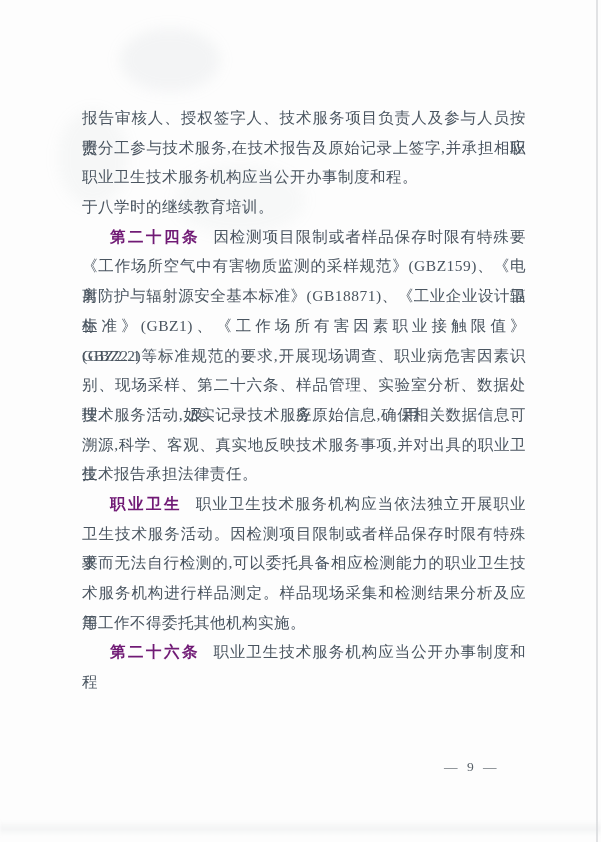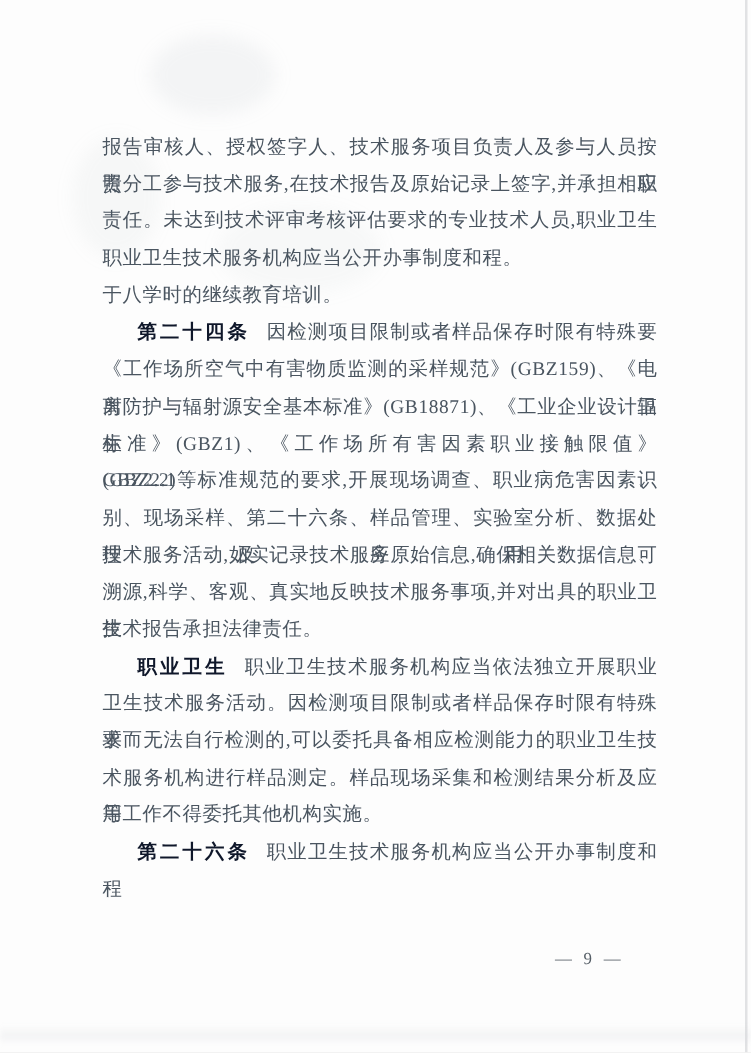--- a/index.html
+++ b/index.html
@@ -35,21 +35,21 @@
   .line.fill {
     text-align-last: justify;
     white-space: normal;
   }
   .line.indent {
     text-indent: 28px;
   }
   .head {
     font-weight: 700;
     letter-spacing: 2px;
-    color: #0f172a;
+    color: #701a75;
   }
   .head-gap {
     display: inline-block;
     width: 13px;
   }
   
   .page-number {
     position: absolute;
     left: 444px;
     top: 758px;
@@ -93,21 +93,20 @@
 
 <div class="page">
 
   <div class="smudge s1"></div>
   <div class="smudge s2"></div>
   <div class="smudge s3"></div>
 
   <div class="document-body">
       <div class="line fill"><span class="line-text">报告审核人、授权签字人、技术服务项目负责人及参与人员按照职</span></div>
       <div class="line fill"><span class="line-text">责分工参与技术服务,在技术报告及原始记录上签字,并承担相应</span></div>
-      <div class="line fill"><span class="line-text">责任。未达到技术评审考核评估要求的专业技术人员,职业卫生</span></div>
       <div class="line"><span class="line-text">职业卫生技术服务机构应当公开办事制度和程。</span></div>
       <div class="line"><span class="line-text">于八学时的继续教育培训。</span></div>
       <div class="line fill indent"><span class="head">第二十四条</span><span class="head-gap"></span><span class="line-text">因检测项目限制或者样品保存时限有特殊要</span></div>
       <div class="line fill"><span class="line-text">《工作场所空气中有害物质监测的采样规范》(GBZ159)、《电离辐</span></div>
       <div class="line fill"><span class="line-text">射防护与辐射源安全基本标准》(GB18871)、《工业企业设计卫生</span></div>
       <div class="line fill"><span class="line-text">标准》(GBZ1)、《工作场所有害因素职业接触限值》(GBZ2.1、</span></div>
       <div class="line fill"><span class="line-text">GBZ2.2)等标准规范的要求,开展现场调查、职业病危害因素识</span></div>
       <div class="line fill"><span class="line-text">别、现场采样、第二十六条、样品管理、实验室分析、数据处理及应用、</span></div>
       <div class="line fill"><span class="line-text">技术服务活动,如实记录技术服务原始信息,确保相关数据信息可</span></div>
       <div class="line fill"><span class="line-text">溯源,科学、客观、真实地反映技术服务事项,并对出具的职业卫生</span></div>

